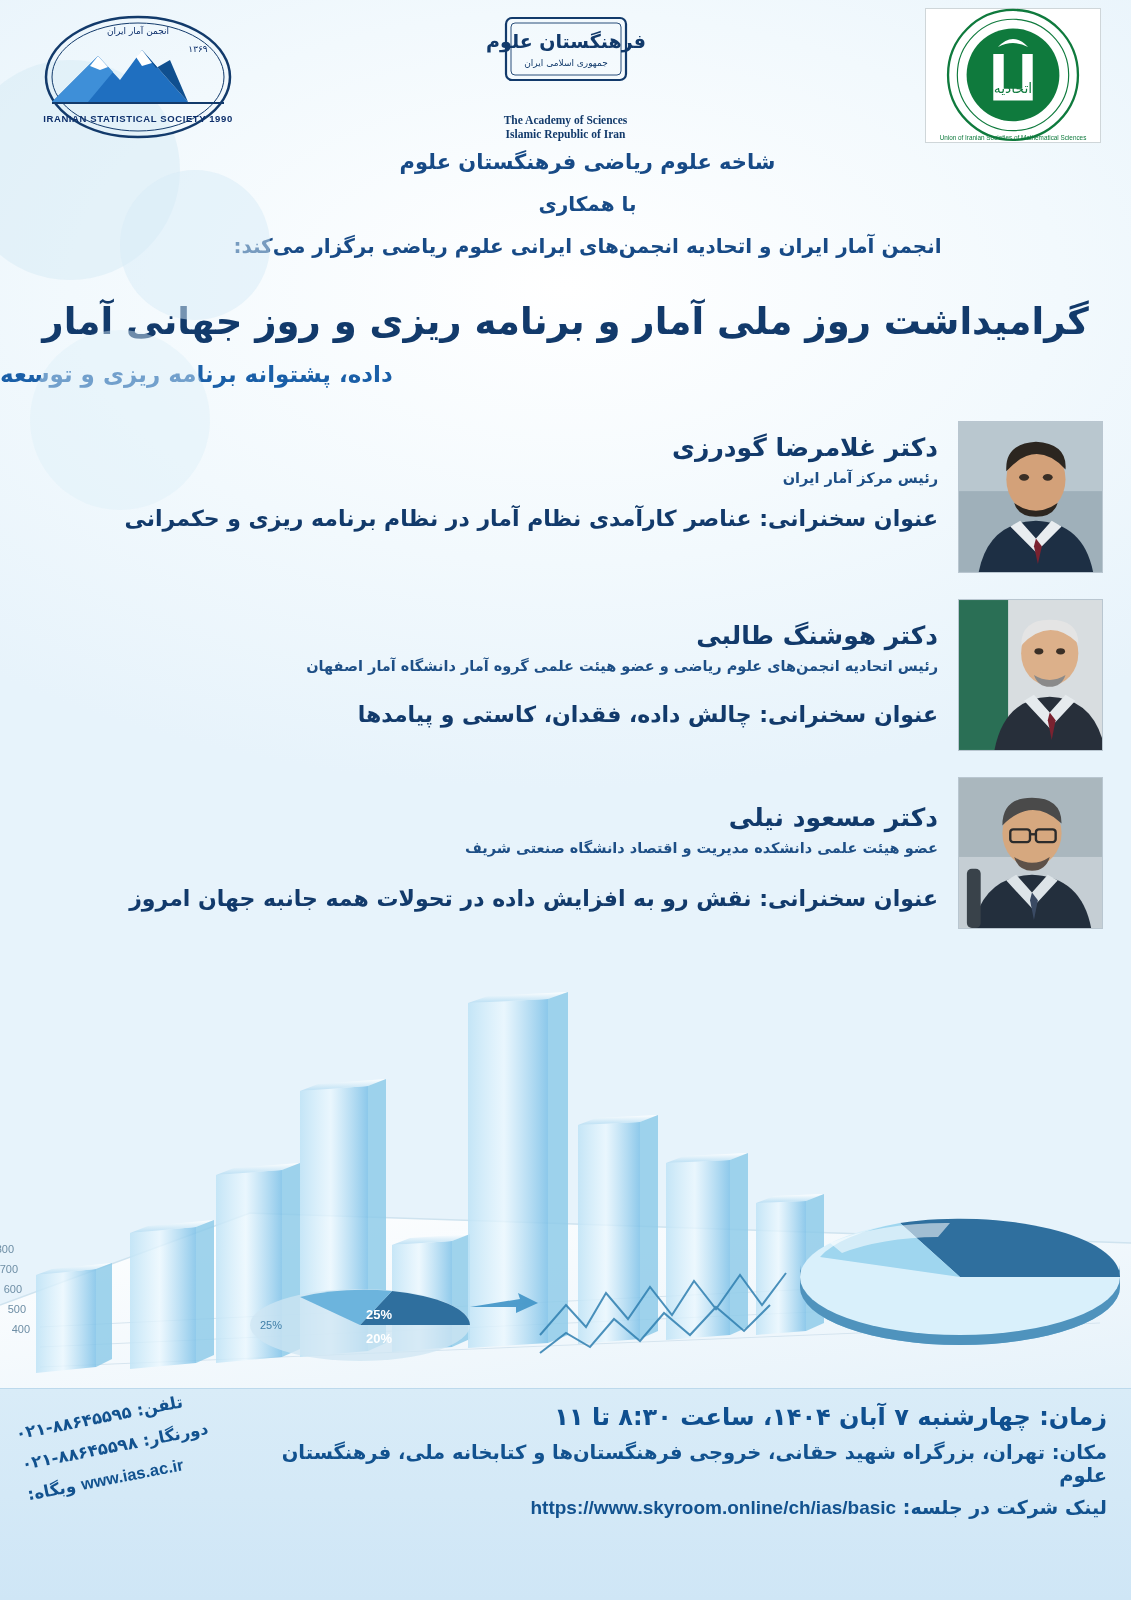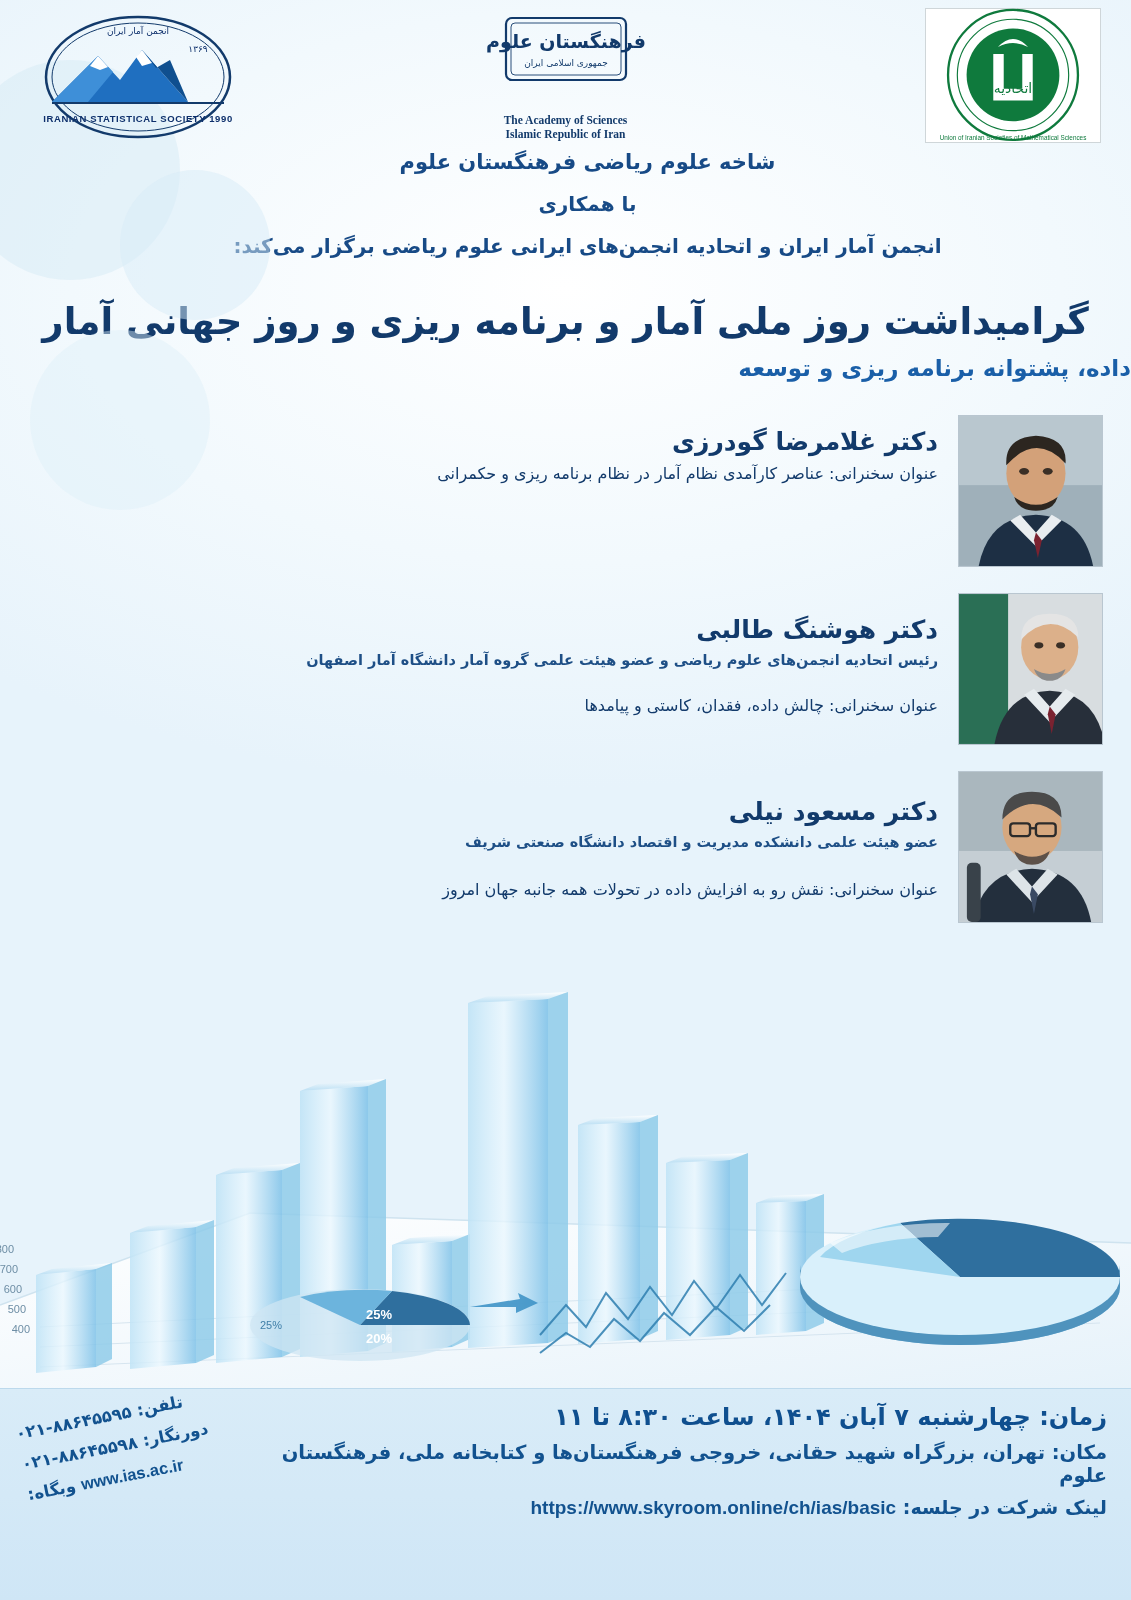--- a/index.html
+++ b/index.html
@@ -73,25 +73,25 @@
 
   .main-title {
     text-align: center;
     color: #123a6b;
     font-weight: bold;
     font-size: 37px;
     margin-top: 42px;
     letter-spacing: -0.5px;
   }
   .sub-title {
-    text-align: right;
+    text-align: left;
     color: #1a5fa8;
     font-weight: bold;
     font-size: 23px;
-    margin-top: 12px;
+    margin-top: 18px;
   }
 
   
   .speakers {
     margin-top: 34px;
     padding: 0 28px 0 23px;
   }
   .speaker {
     position: relative;
     min-height: 160px;
@@ -118,22 +118,22 @@
     color: #123a6b;
     margin-bottom: 8px;
   }
   .sp-affil {
     font-size: 14.5px;
     color: #1e4f86;
     font-weight: bold;
     margin-bottom: 20px;
   }
   .sp-talk {
-    font-size: 16px;
-    font-weight: normal;
+    font-size: 22px;
+    font-weight: bold;
     color: #123a6b;
   }
   .speaker.s2 .sp-text { padding-top: 26px; }
   .speaker.s2 .sp-talk { margin-top: 30px; }
   .speaker.s3 .sp-text { padding-top: 22px; }
   .speaker.s3 .sp-talk { margin-top: 28px; }
 
   
   .sp-photo svg { display: block; width: 100%; height: 100%; }
 
@@ -277,20 +277,21 @@
           <ellipse cx="66" cy="56" rx="5" ry="3.4" fill="#3a2f26"></ellipse>
           <ellipse cx="90" cy="56" rx="5" ry="3.4" fill="#3a2f26"></ellipse>
           <path d="M56 82 q22 16 44 0 q-4 14 -22 14 q-18 0 -22 -14 z" fill="#2c2620"></path>
           <path d="M20 152 q10 -50 58 -52 q48 2 58 52 z" fill="#1d2f44"></path>
           <path d="M62 100 l16 18 l16 -18 l10 6 l-26 26 l-26 -26 z" fill="#e9edf0"></path>
           <path d="M78 118 l6 8 l-4 18 l-4 -18 z" fill="#7a2230"></path>
         </svg>
       </div>
       <div class="sp-text">
         <div class="sp-name">دکتر غلامرضا گودرزی</div>
+        <div class="sp-affil">رئیس مرکز آمار ایران</div>
         <div class="sp-talk">عنوان سخنرانی: عناصر کارآمدی نظام آمار در نظام برنامه ریزی و حکمرانی</div>
       </div>
     </div>
 
     <div class="speaker s3">
       <div class="sp-photo">
         <svg viewBox="0 0 145 152" xmlns="http://www.w3.org/2000/svg">
           <rect width="145" height="152" fill="#cdd7dc"></rect>
           <rect x="0" y="0" width="50" height="152" fill="#2a6f55"></rect>
           <rect x="50" y="0" width="95" height="152" fill="#d8dde0"></rect>

